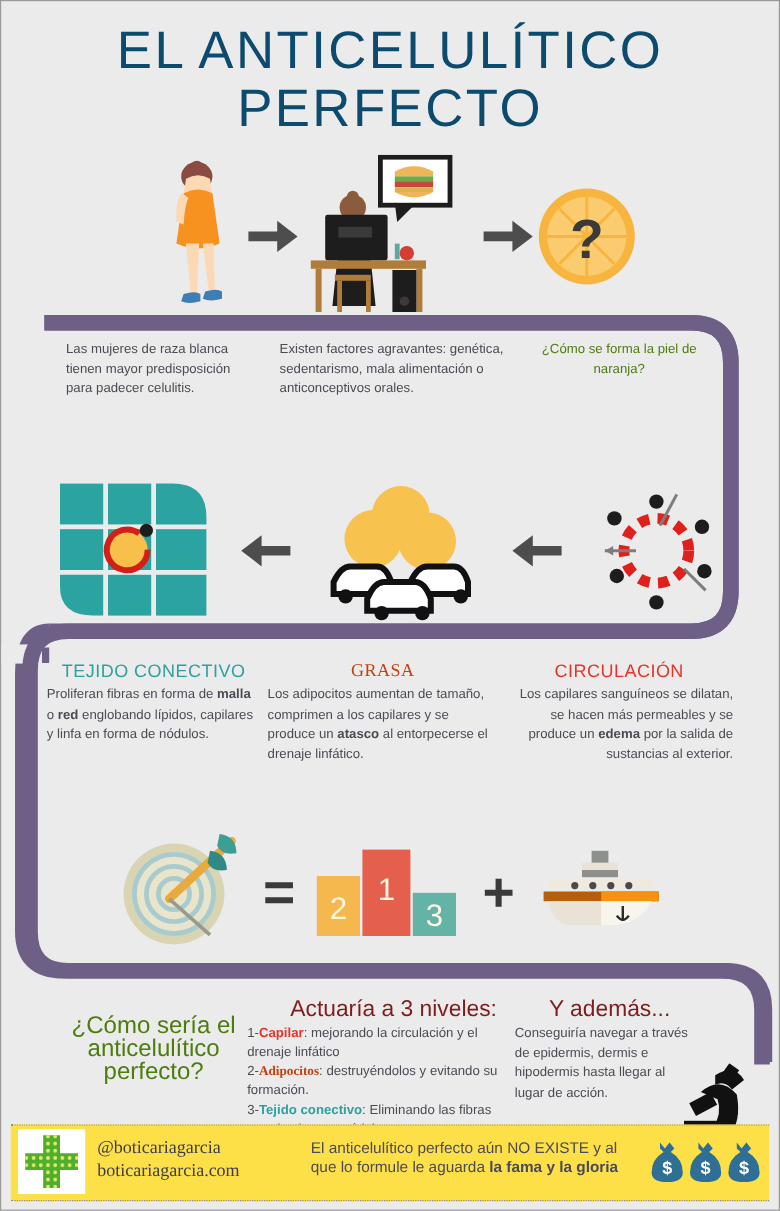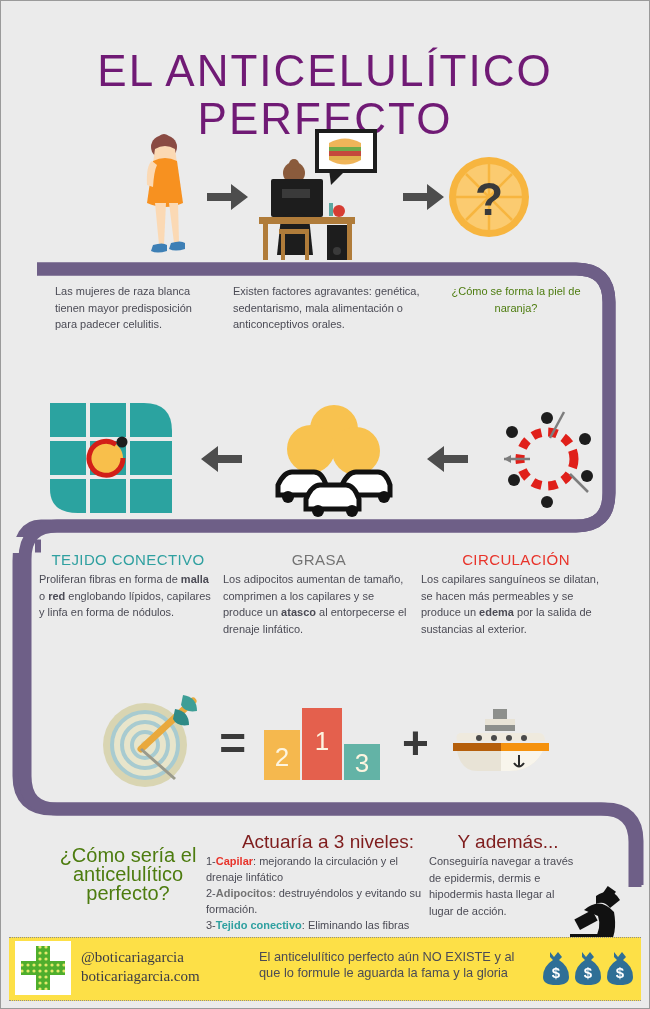--- a/index.html
+++ b/index.html
@@ -10,24 +10,23 @@
     overflow:hidden;
     position:relative;
     border:1px solid #9a9a9a;
     box-sizing:border-box;
   }
   .page{position:absolute;inset:0;}
 
   
   .title{
     position:absolute;left:0;right:0;top:18px;
-    text-align:center;color:#701a75;
+    text-align:center;color:#0c4a6e;
     font-size:44px;line-height:48px;letter-spacing:2px;
     font-weight:400;
-    margin-top:28px;
   }
   .title .l2{display:block;}
 
   
   .ribbon{position:absolute;left:0;top:0;width:650px;height:1009px;pointer-events:none;}
 
   
   .illu-row{position:absolute;left:0;right:0;display:flex;align-items:center;justify-content:center;}
   .arrow{width:46px;height:34px;flex:0 0 auto;}
 
@@ -36,21 +35,21 @@
     position:absolute;
     color:#4b4b55;
     font-size:11px;line-height:16.5px;
   }
   .txt.purple{color:#4d7c0f;}
   .ctr{text-align:center;}
   .hd{
     font-size:15px;letter-spacing:.4px;margin-bottom:3px;text-align:center;
   }
   .c-teal{color:#2fa0a0;}
-  .c-orange{color:#737373;}
+  .c-orange{color:#c2410c;font-family:Liberation Serif, serif;}
   .c-red{color:#e8332a;}
   b{font-weight:700;}
 
   .sec-hd{
     position:absolute;color:#7f1d1d;font-size:19px;text-align:center;
   }
 
   
   .footer{
     position:absolute;left:8px;right:8px;bottom:7px;height:62px;
@@ -62,21 +61,21 @@
     display:flex;align-items:center;justify-content:center;
   }
   .handle{
     position:absolute;left:72px;top:10px;
     font-family:"Liberation Serif", serif;font-size:15px;line-height:19px;color:#3c3c46;
   }
   .tagline{
     position:absolute;left:250px;top:11px;width:270px;
     font-size:12.8px;line-height:16px;color:#4b4b55;
   }
-  .tagline .bold{font-weight:400;}
+  .tagline .bold{font-weight:700;}
   .moneybags{position:absolute;right:6px;top:12px;display:flex;gap:2px;}
 </style>
 </head>
 <body>
 
 <div class="page">
 
   <div class="title">
     <span>EL ANTICELULÍTICO</span>
     <span class="l2">PERFECTO</span>
@@ -258,21 +257,21 @@
 
   <div style="position:absolute;left:222px;top:550px;width:192px;">
     <div class="hd c-orange">GRASA</div>
     <div class="txt" style="position:static;">
       Los adipocitos aumentan de tamaño, comprimen a los capilares y se produce un <b>atasco</b> al entorpecerse el drenaje linfático.
     </div>
   </div>
 
   <div style="position:absolute;left:420px;top:550px;width:190px;">
     <div class="hd c-red">CIRCULACIÓN</div>
-    <div class="txt" style="position:static;">
+    <div class="txt" style="position:static;text-align:right;">
       Los capilares sanguíneos se dilatan, se hacen más permeables y se produce un <b>edema</b> por la salida de sustancias al exterior.
     </div>
   </div>
 
   <div class="illu-row" style="top:692px;height:100px;">
 
     <svg width="106" height="100" viewBox="0 0 106 100">
       <circle cx="48" cy="52" r="42" fill="#d9d5b2"></circle>
       <circle cx="48" cy="52" r="33" fill="#e8e5cb"></circle>
       <circle cx="48" cy="52" r="33" fill="none" stroke="#a8cbd0" stroke-width="4"></circle>

